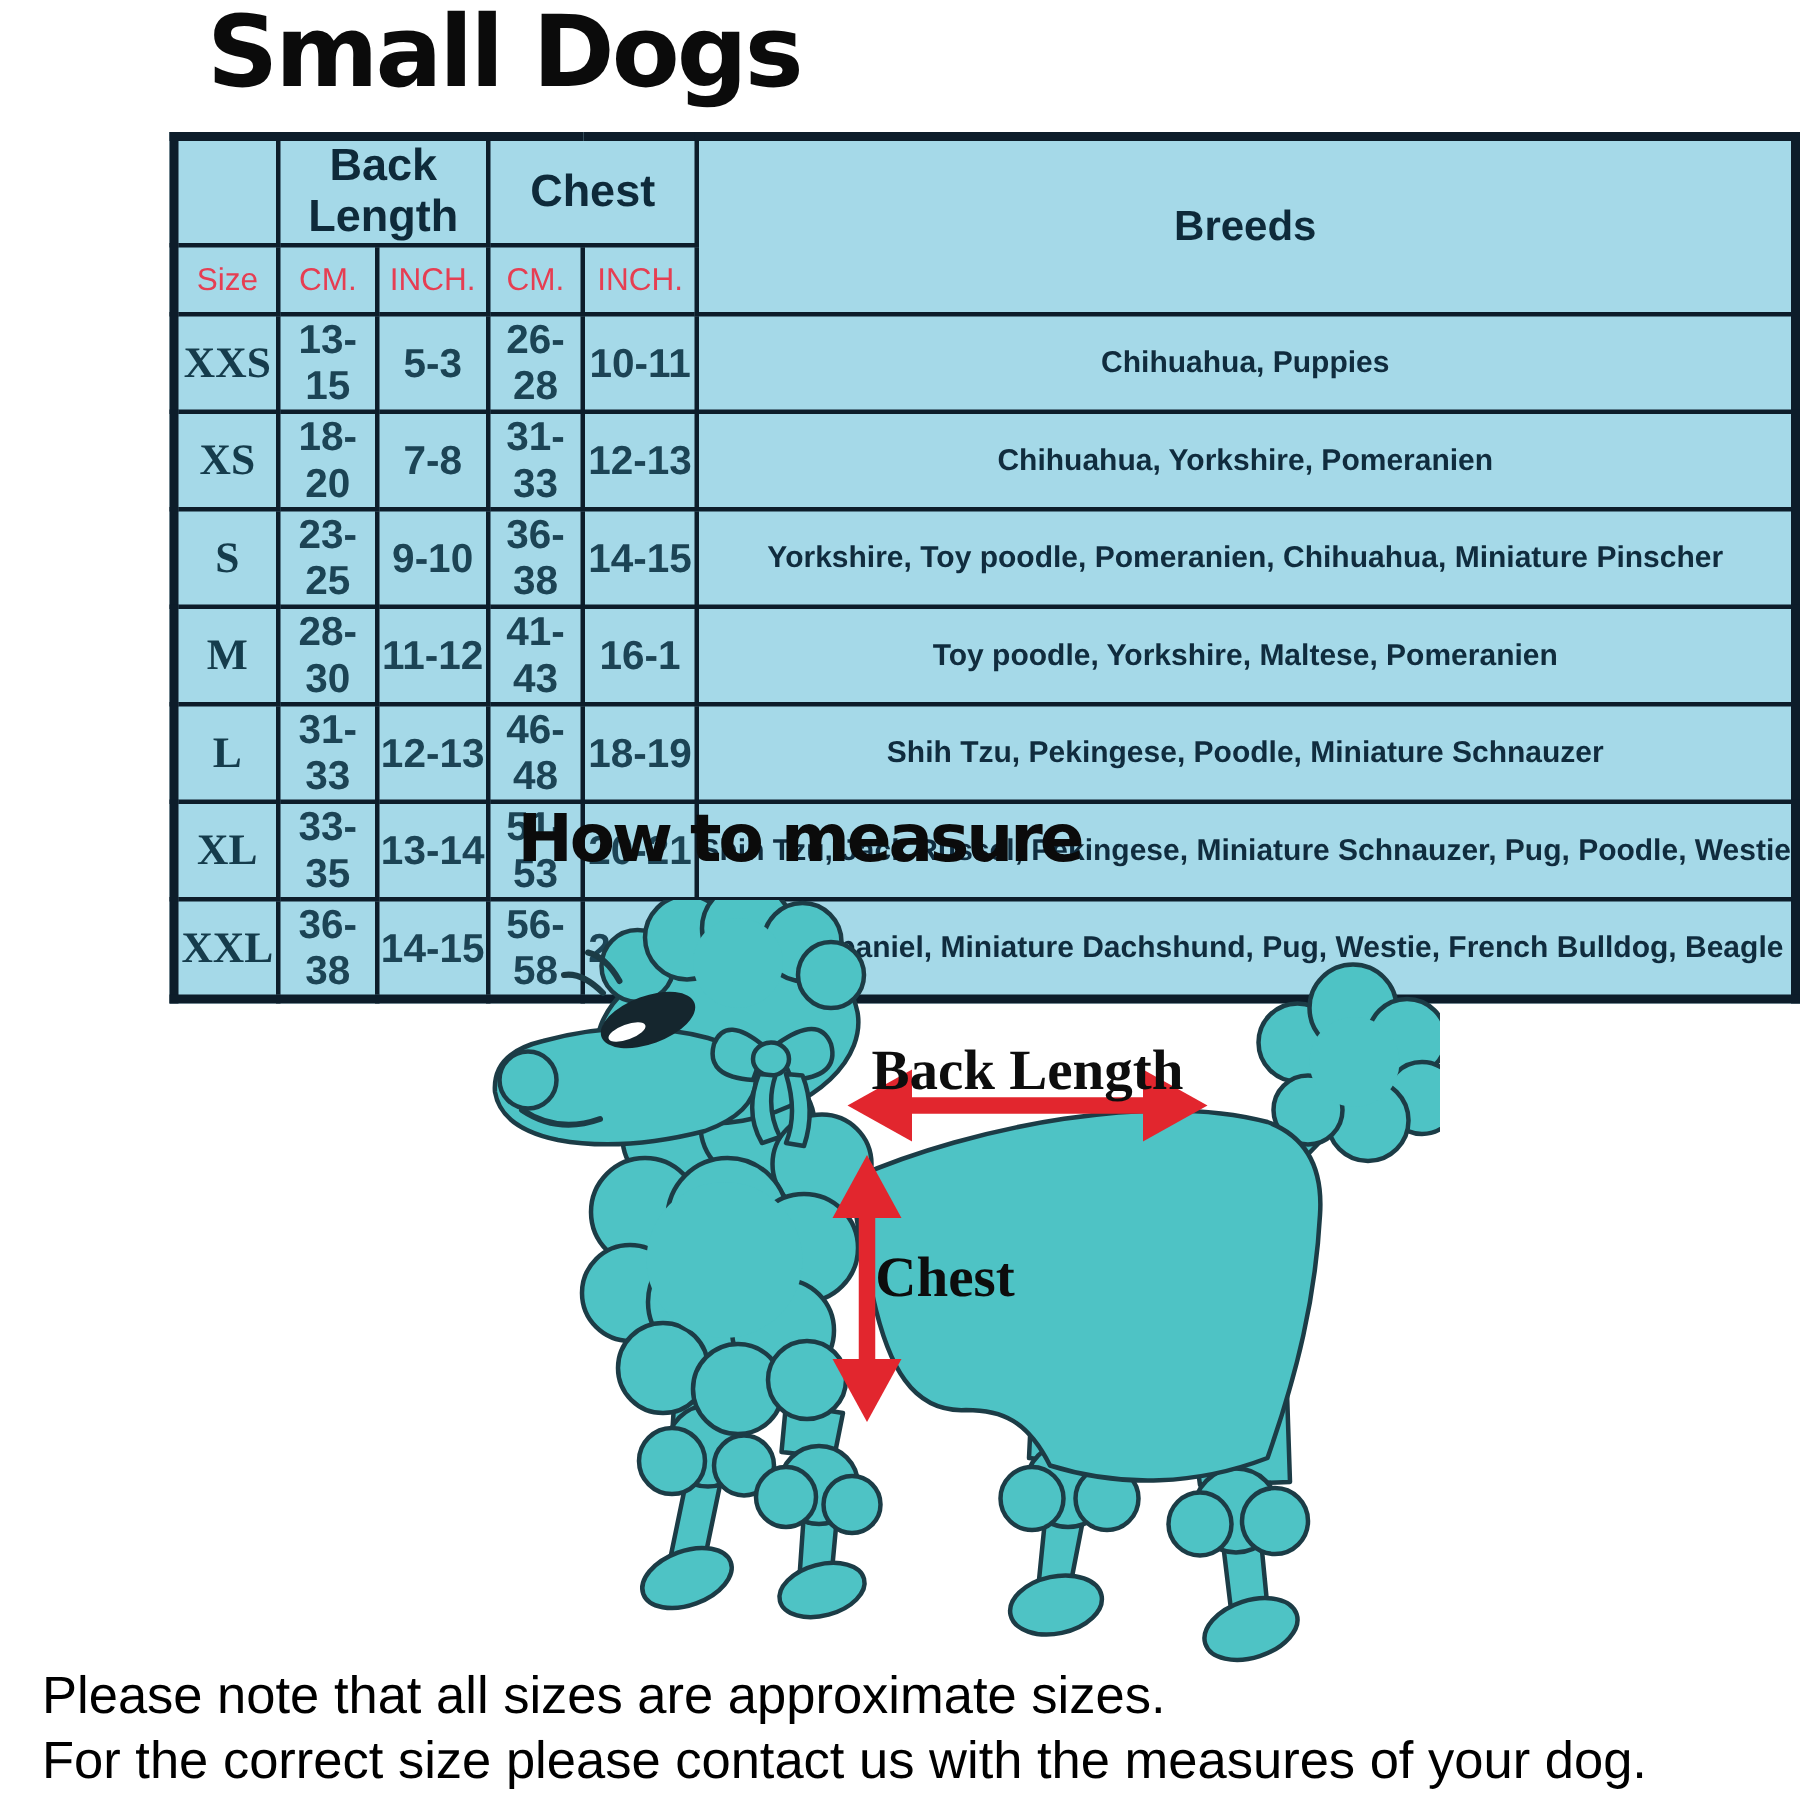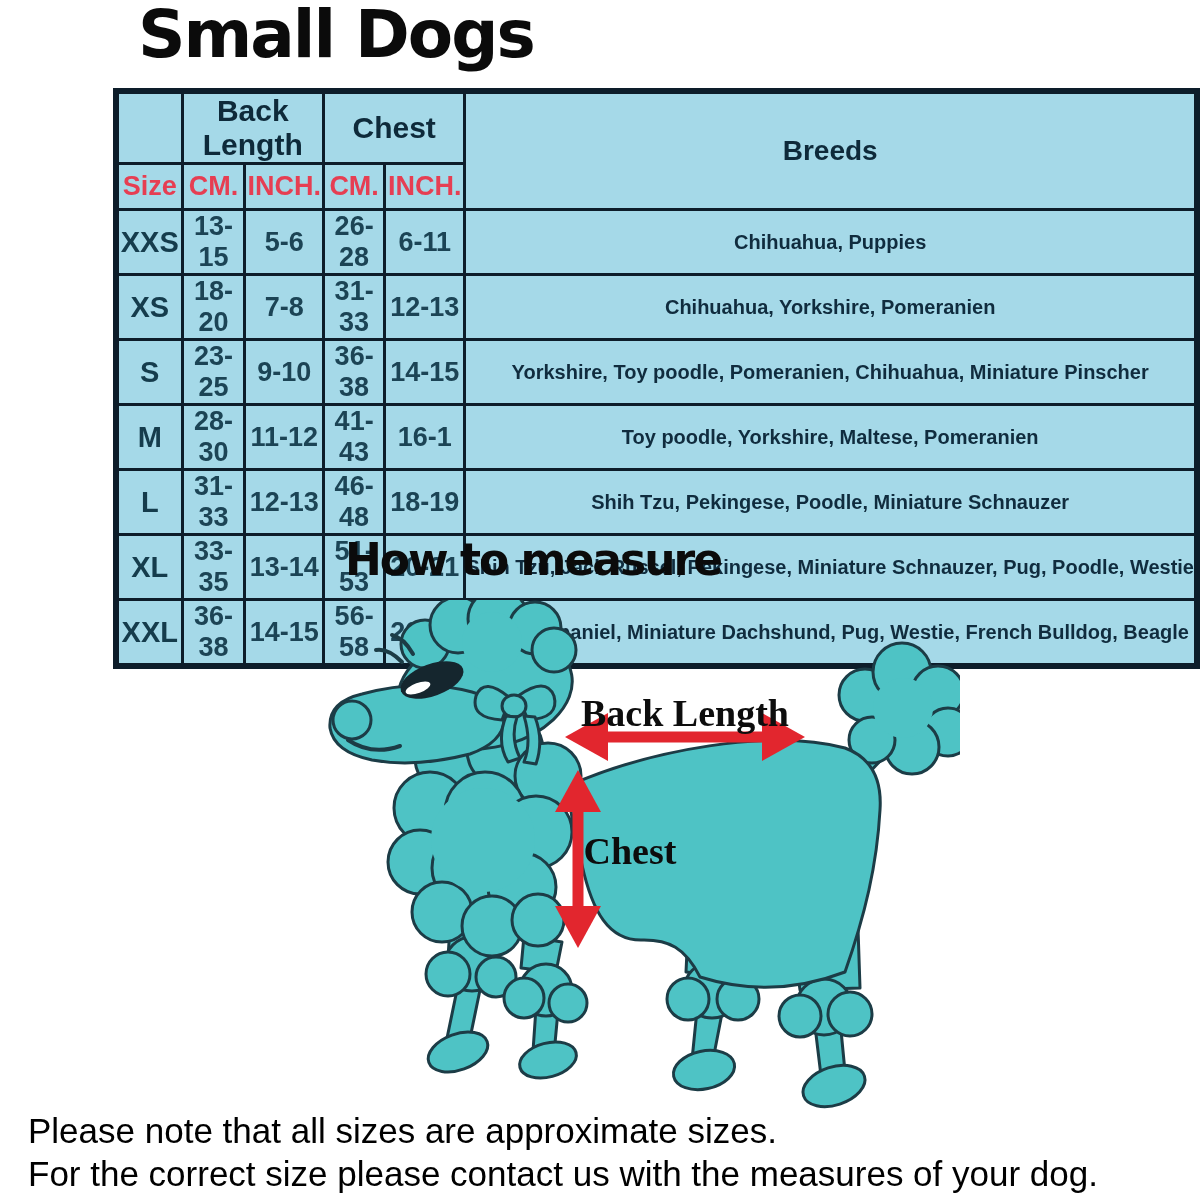--- a/index.html
+++ b/index.html
@@ -14,22 +14,22 @@
 
   
   table.size-chart{position:absolute;left:113px;top:88px;border-collapse:collapse;
                    background:#a5d9e8;table-layout:fixed;}
   table.size-chart{border:6px solid #0d1d2a;}
   table.size-chart td{border:3px solid #0d1d2a;text-align:center;vertical-align:middle;
                       padding:0;overflow:hidden;}
   tr.h1{height:54px;} tr.h2{height:46px;} tr.data{height:43px;}
   .group-h{font-size:30px;font-weight:700;color:#0e2a3a;}
   .breeds-h{font-size:28px;font-weight:700;color:#0e2a3a;}
-  .red-h{font-size:27px;font-weight:700;color:#e63e52;}
-  .size-c{font-size:29px;font-weight:600;color:#153c4c;}
+  .red-h{font-size:21px;font-weight:400;color:#e63e52;}
+  .size-c{font-size:29px;font-weight:600;color:#153c4c;font-family:Liberation Serif, serif;}
   .num-c{font-size:27px;font-weight:700;color:#1c4455;}
   .breeds-c{font-size:20px;font-weight:700;color:#102c3e;text-align:left;
             padding-left:7px;white-space:nowrap;}
 
   
   #poodle-wrap{position:absolute;left:300px;top:600px;width:660px;height:515px;}
   .dogpart{fill:#4ec3c5;stroke:#1c3c46;stroke-width:3;stroke-linejoin:round;}
   .dogline{fill:none;stroke:#1c3c46;stroke-width:4;stroke-linecap:round;}
   .arrow{fill:#e2262e;stroke:none;}
   .diag-label{font-family:"Liberation Serif",serif;font-weight:bold;
@@ -63,23 +63,23 @@
   <tr class="h2">
     <td class="red-h">Size</td>
     <td class="red-h">CM.</td>
     <td class="red-h">INCH.</td>
     <td class="red-h">CM.</td>
     <td class="red-h">INCH.</td>
   </tr>
   <tr class="data">
     <td class="size-c">XXS</td>
     <td class="num-c">13-15</td>
-    <td class="num-c">5-6</td>
+    <td class="num-c">5-3</td>
     <td class="num-c">26-28</td>
-    <td class="num-c">6-11</td>
+    <td class="num-c">10-11</td>
     <td class="breeds-c fit">Chihuahua, Puppies</td>
   </tr>
   <tr class="data">
     <td class="size-c">XS</td>
     <td class="num-c">18-20</td>
     <td class="num-c">7-8</td>
     <td class="num-c">31-33</td>
     <td class="num-c">12-13</td>
     <td class="breeds-c fit">Chihuahua, Yorkshire, Pomeranien</td>
   </tr>

